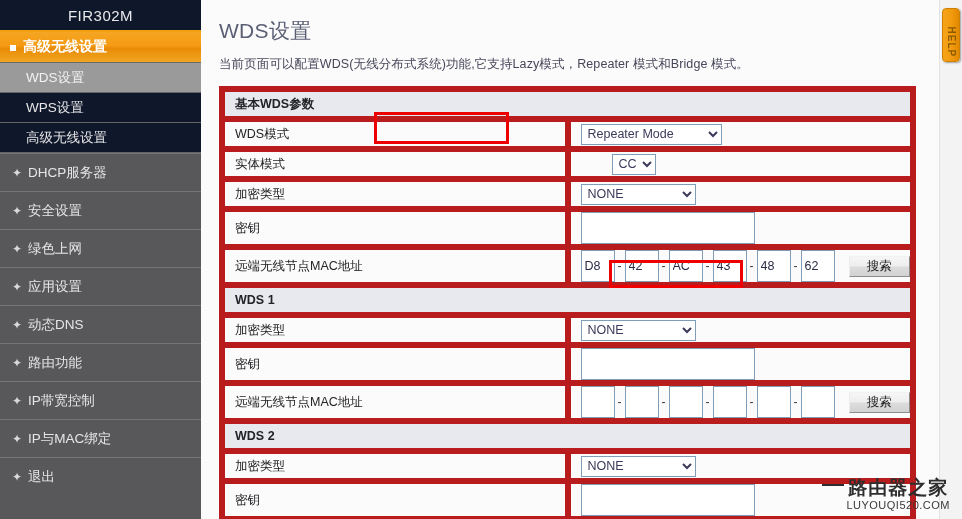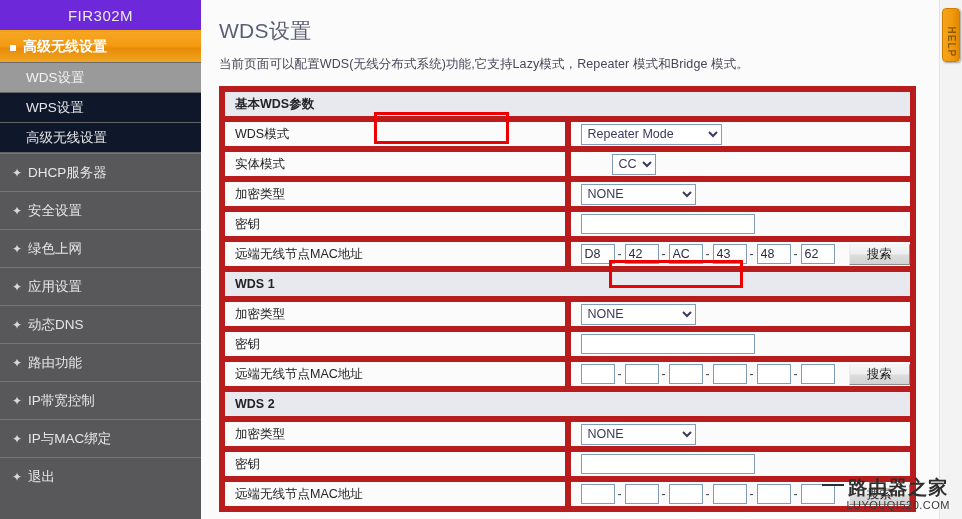--- a/index.html
+++ b/index.html
@@ -12,21 +12,21 @@
   #app { position: relative; width: 962px; height: 519px; background: #fbfbfb; }
 
   
   #sidebar {
     position: absolute; left: 0; top: 0;
     width: 201px; height: 519px;
     background: #58585a;
   }
   #brand {
     height: 32px; width: 201px;
-    background: #6d28d9;
+    background: #0f172a;
     color: #e9e9ec;
     font-size: 15px; letter-spacing: .5px;
     display: flex; align-items: center; justify-content: center;
     border-bottom: 2px solid #f0a010;
   }
   .nav-top {
     height: 31px; width: 201px;
     background: linear-gradient(to bottom, #f5a623 0%, #f59a12 45%, #e98b06 55%, #f0a623 100%);
     color: #ffffff; font-weight: bold; font-size: 14px;
     display: flex; align-items: center;
@@ -118,21 +118,21 @@
   select.w-mode { width: 141px; }
   select.w-phy  { width: 44px; margin-left: 31px; }
   select.w-enc  { width: 115px; }
 
   input.txt {
     font-family: "Liberation Sans", sans-serif;
     font-size: 12.5px;
     color: #2b2b46;
     border: 1px solid #7f9db9;
     background: #ffffff;
-    height: 20px;
+    height: 32px;
     padding: 0 3px;
   }
   input.key { width: 174px; }
   input.oct { width: 34px; text-align: left; }
 
   .mac-row { display: flex; align-items: center; gap: 0; }
   .dash { color: #3a3a46; font-size: 12px; padding: 0 3px; }
 
   button.search {
     font-family: "Liberation Sans", sans-serif;

